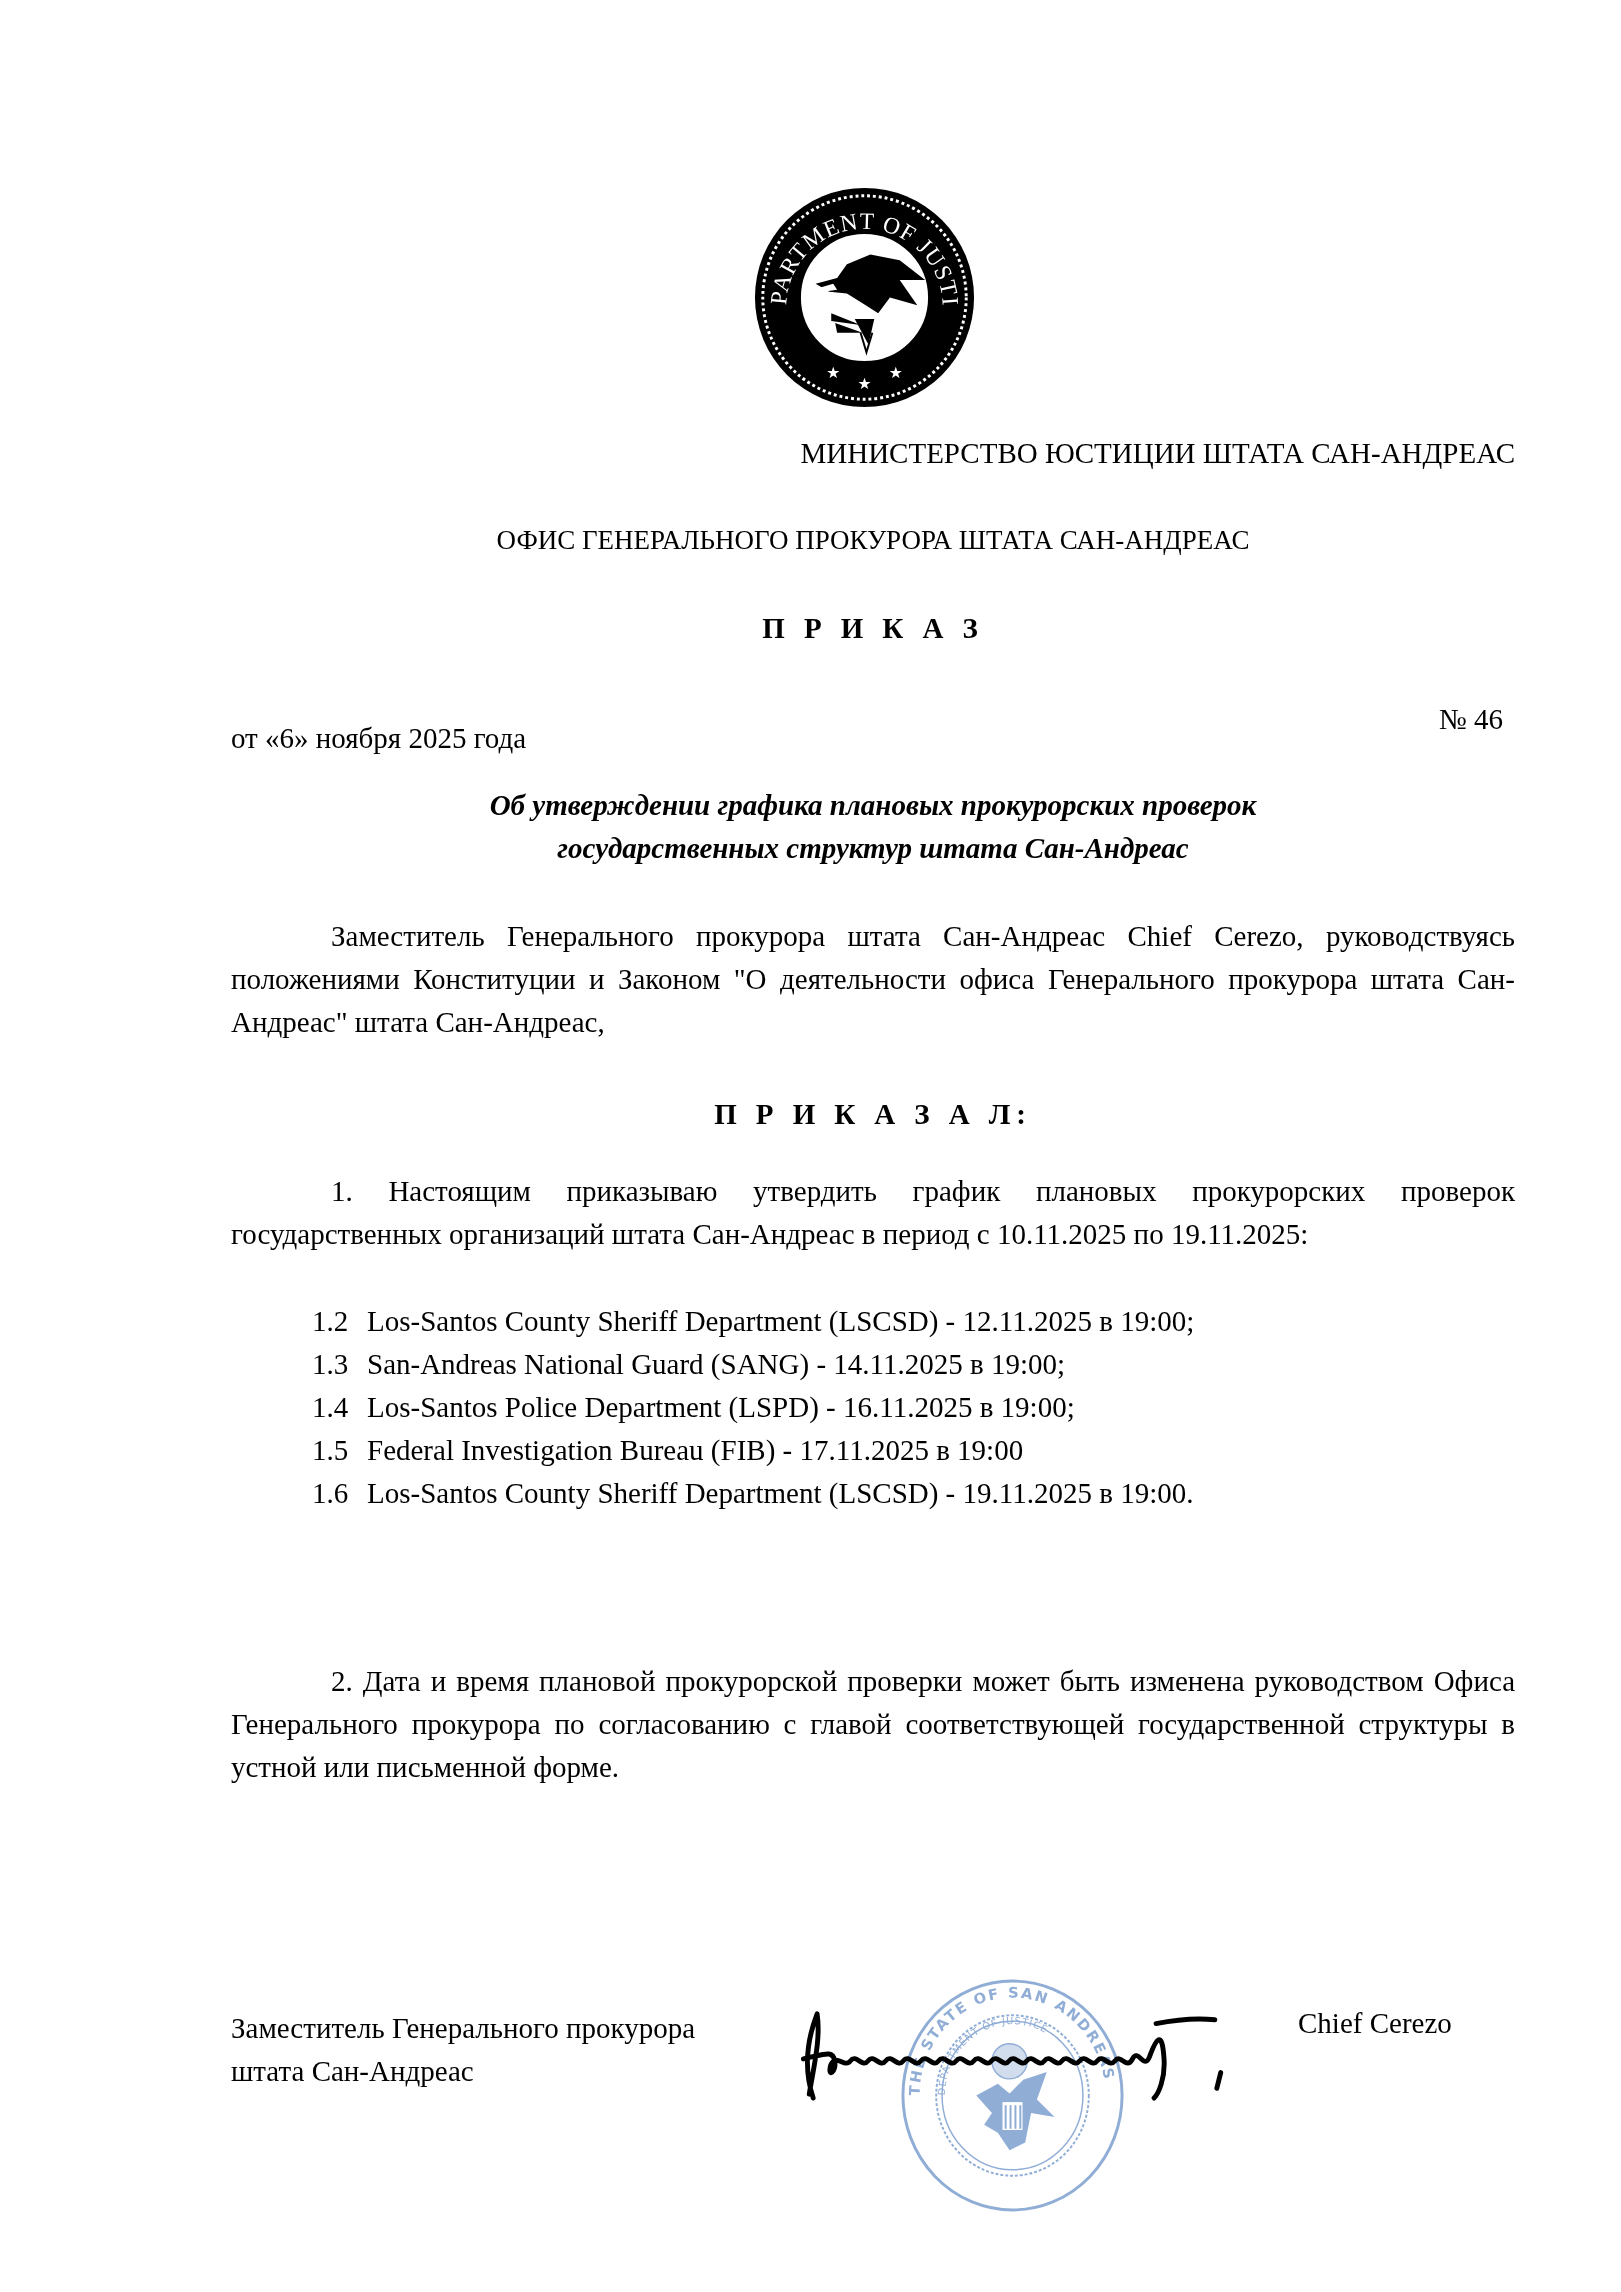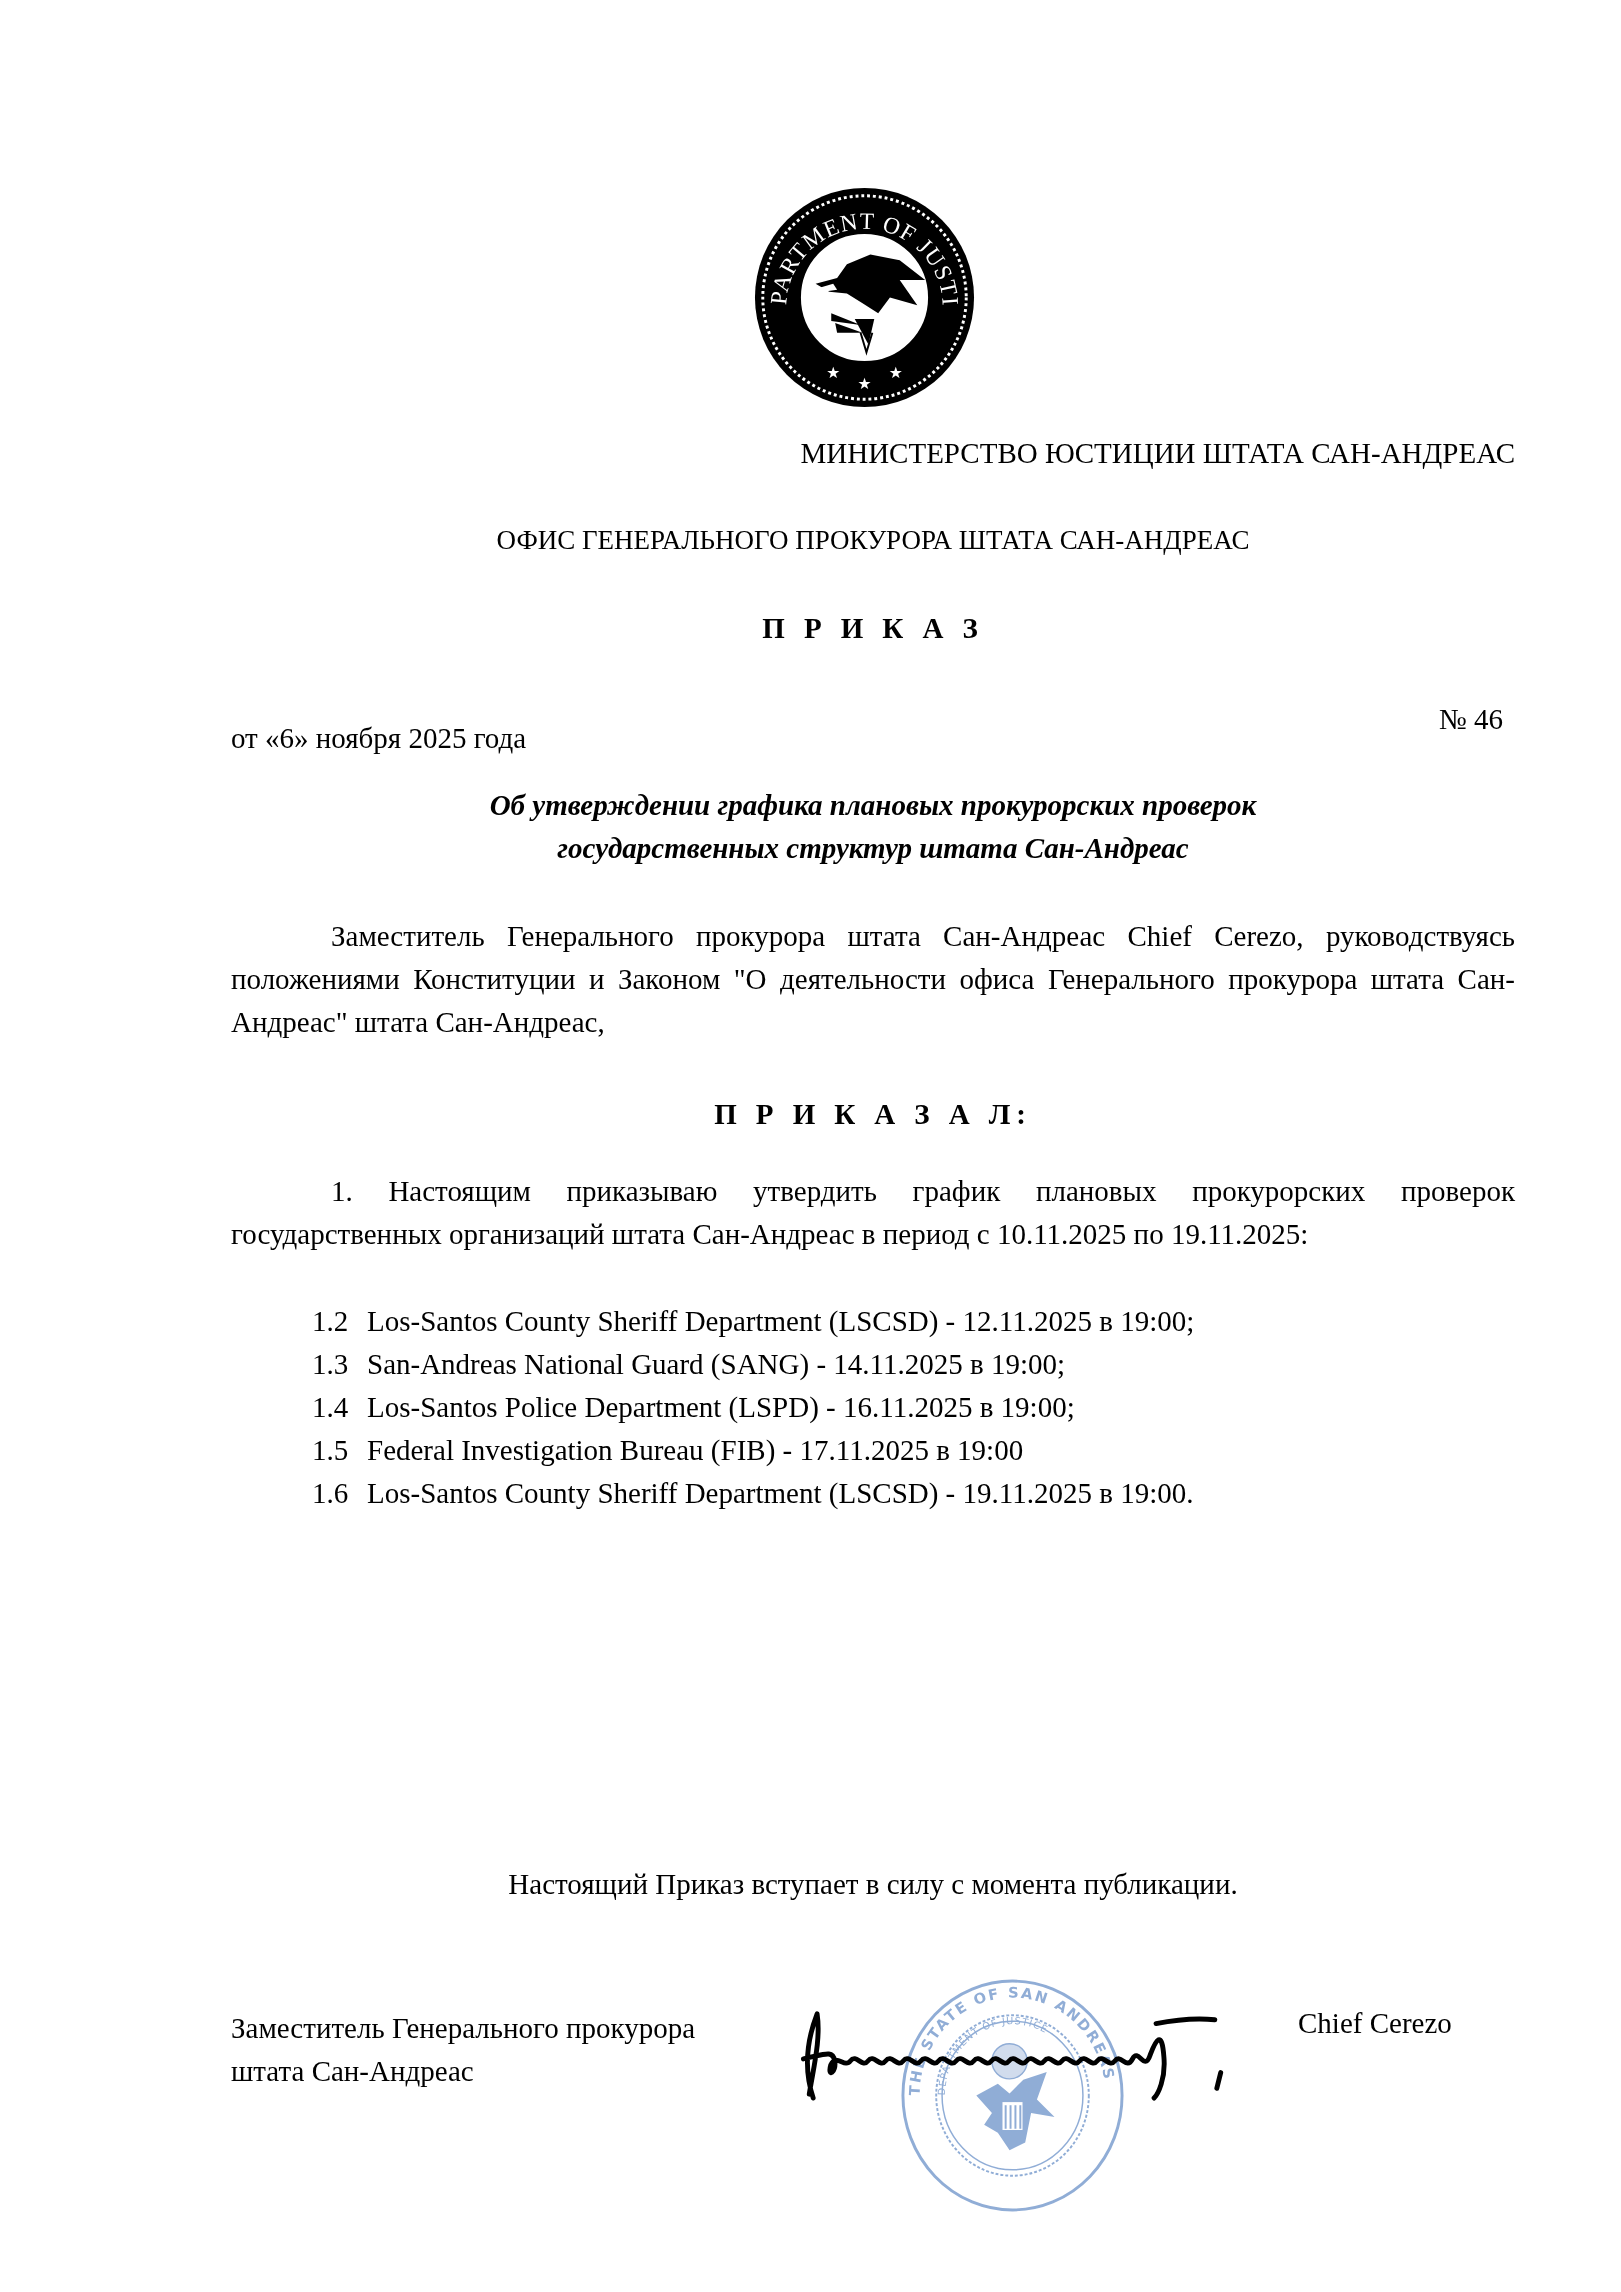--- a/index.html
+++ b/index.html
@@ -80,22 +80,22 @@
   <div class="abs para p-item1"><span class="indent"></span><span>1. Настоящим приказываю утвердить график плановых прокурорских проверок государственных организаций штата Сан-Андреас в период с 10.11.2025 по 19.11.2025:</span></div>
 
   <div class="abs list">
     <div><span class="num">1.2</span><span>Los-Santos County Sheriff Department (LSCSD) - 12.11.2025 в 19:00;</span></div>
     <div><span class="num">1.3</span><span>San-Andreas National Guard (SANG) - 14.11.2025 в 19:00;</span></div>
     <div><span class="num">1.4</span><span>Los-Santos Police Department (LSPD) - 16.11.2025 в 19:00;</span></div>
     <div><span class="num">1.5</span><span>Federal Investigation Bureau (FIB) - 17.11.2025 в 19:00</span></div>
     <div><span class="num">1.6</span><span>Los-Santos County Sheriff Department (LSCSD) - 19.11.2025 в 19:00.</span></div>
   </div>
 
+  <div class="abs para p-item2"><span class="indent"></span><span>2. Дата и время плановой прокурорской проверки может быть изменена руководством Офиса Генерального прокурора по согласованию с главой соответствующей государственной структуры в устной или письменной форме.</span></div>
 
-  <div class="abs center effective">Настоящий Приказ вступает в силу с момента публикации.</div>
 
   <div class="abs sig-title">
     <div>Заместитель Генерального прокурора</div>
     <div>штата Сан-Андреас</div>
   </div>
 
   <svg class="abs stamp" viewBox="0 0 230 240" style="font-size:29px">
     <g fill="none" stroke="#7d9fcf">
       <ellipse cx="115" cy="120" rx="112" ry="117" stroke-width="3"></ellipse>
       <ellipse cx="115" cy="120" rx="78" ry="82" stroke-width="2" stroke-dasharray="3 2"></ellipse>

